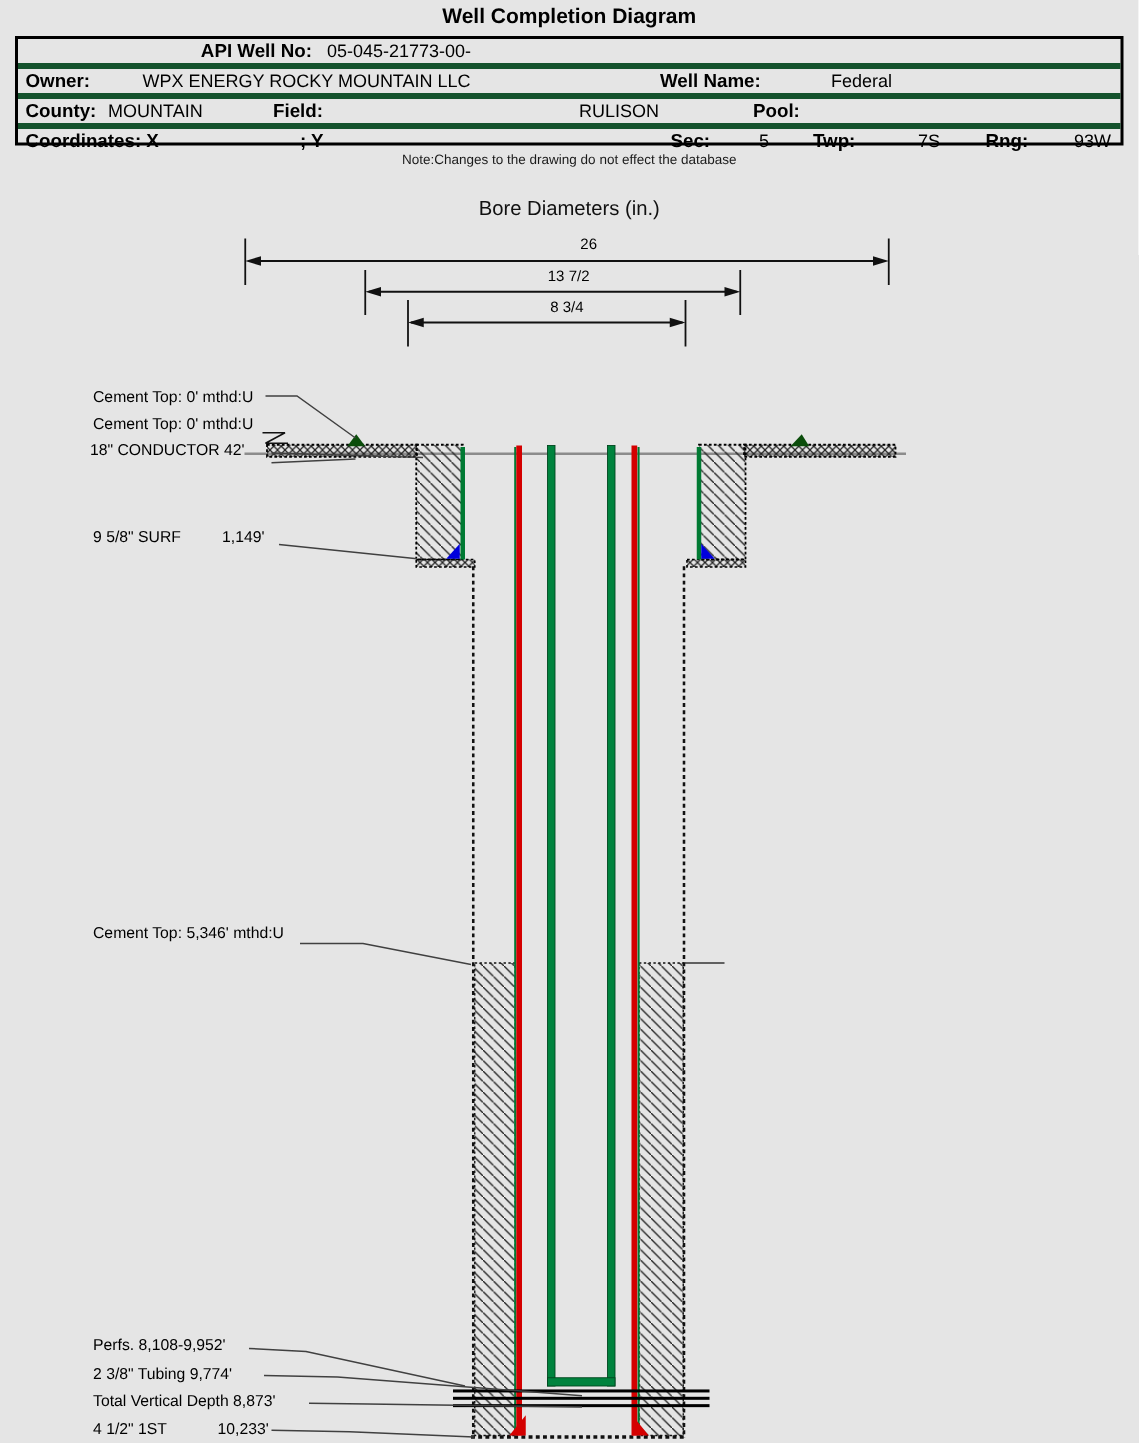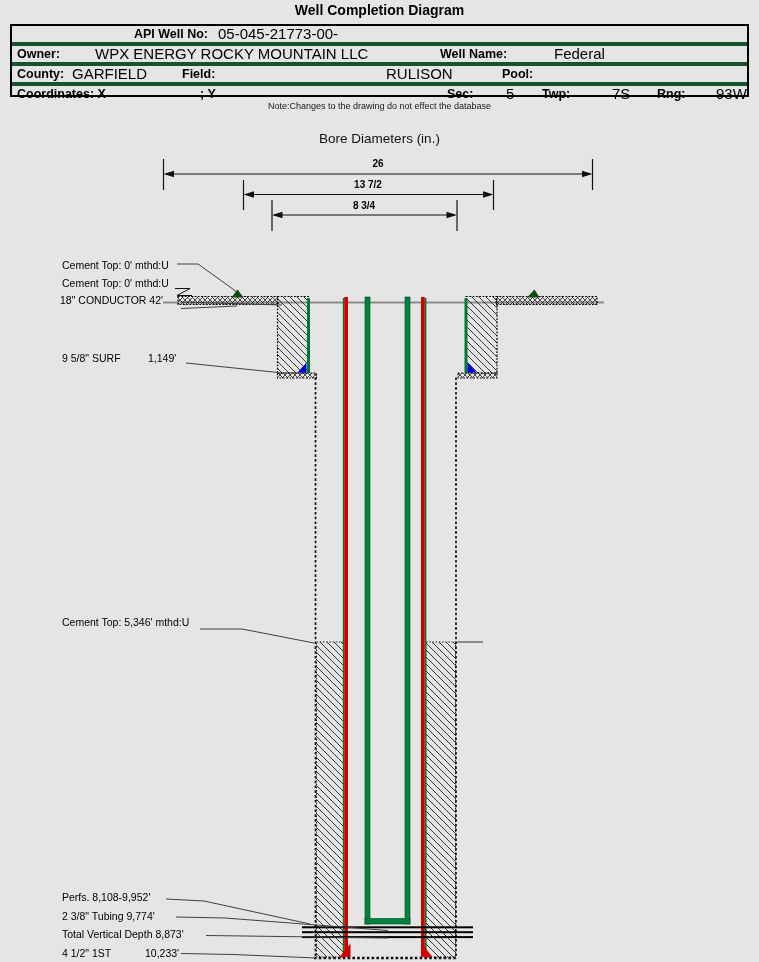--- a/index.html
+++ b/index.html
@@ -5,30 +5,30 @@
   html,body{margin:0;padding:0;background:#fff;}
   .page{
     position:relative;width:759px;height:962px;background:#e5e5e5;overflow:hidden;
     font-family:"Liberation Sans", sans-serif;color:#000;
   }
   .abs{position:absolute;}
   .ctr{left:0;width:759px;text-align:center;}
   .page-title{top:2px;font-size:14px;font-weight:bold;}
   .note{top:101px;font-size:9px;color:#1a1a1a;}
   .bore-title{top:131px;font-size:13.5px;color:#111;}
-  .dim-label{font-size:10px;text-align:center;font-weight:bold;}
+  .dim-label{font-size:10px;text-align:right;}
   .hdr-table{
     left:10px;top:24px;width:735px;height:69px;
     border:2px solid #000;
   }
   .hdr-row{position:relative;height:16px;border-bottom:4px solid #14532d;}
   .hdr-row:last-child{border-bottom:none;}
   .hdr-row span{position:absolute;top:0;line-height:16px;white-space:nowrap;}
   .lbl{font-weight:bold;font-size:12.5px;}
-  .val{font-size:15px;}
+  .val{font-size:12px;}
   .ann{font-size:10.5px;white-space:nowrap;}
   svg{position:absolute;left:0;top:0;}
 </style>
 </head>
 <body>
 
 <div class="page">
 
   <svg width="759" height="962" viewBox="0 0 759 962">
     <defs>
@@ -131,21 +131,21 @@
       <span class="val" style="left:206px;">05-045-21773-00-</span>
     </div>
     <div class="hdr-row">
       <span class="lbl" style="left:5px;">Owner:</span>
       <span class="val" style="left:83px;text-align:center;">WPX ENERGY ROCKY MOUNTAIN LLC</span>
       <span class="lbl" style="left:428px;">Well Name:</span>
       <span class="val" style="left:542px;">Federal</span>
     </div>
     <div class="hdr-row">
       <span class="lbl" style="left:5px;">County:</span>
-      <span class="val" style="left:60px;">GARFIELD</span>
+      <span class="val" style="left:60px;">MOUNTAIN</span>
       <span class="lbl" style="left:170px;">Field:</span>
       <span class="val" style="left:358px;padding-left:16px;">RULISON</span>
       <span class="lbl" style="left:490px;">Pool:</span>
       <span class="val" style="left:540px;"></span>
     </div>
     <div class="hdr-row">
       <span class="lbl" style="left:5px;">Coordinates: X</span>
       <span class="lbl" style="left:188px;">; Y</span>
       <span class="lbl" style="left:435px;">Sec:</span>
       <span class="val" style="left:494px;">5</span>

